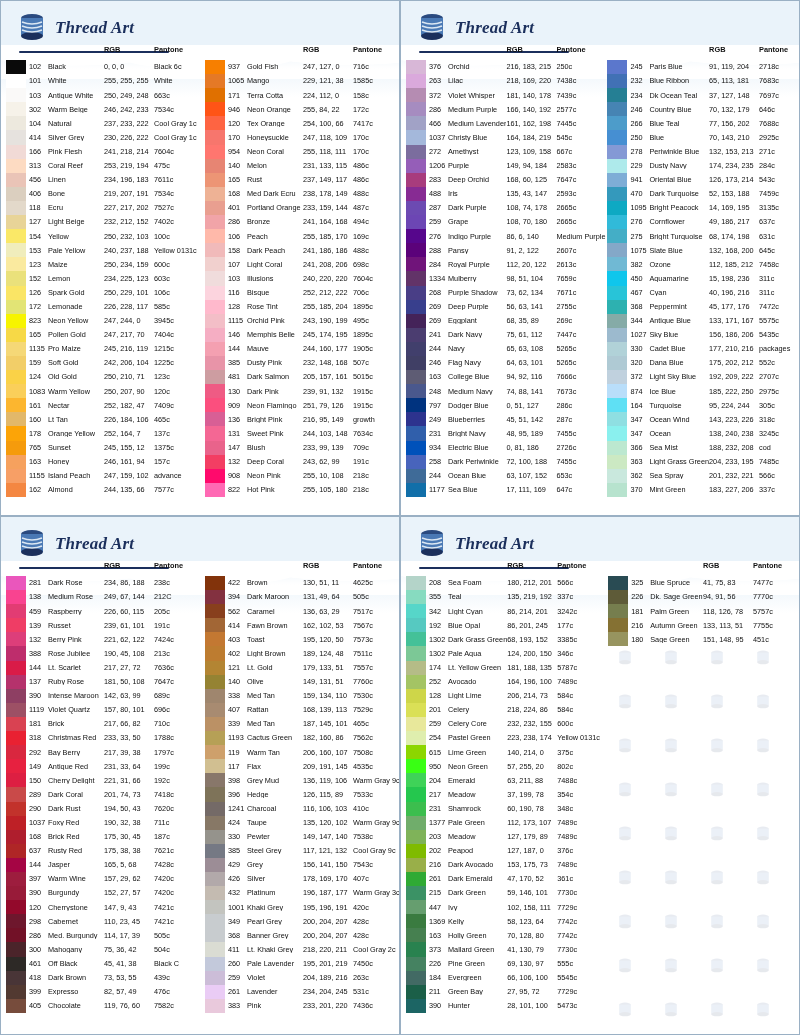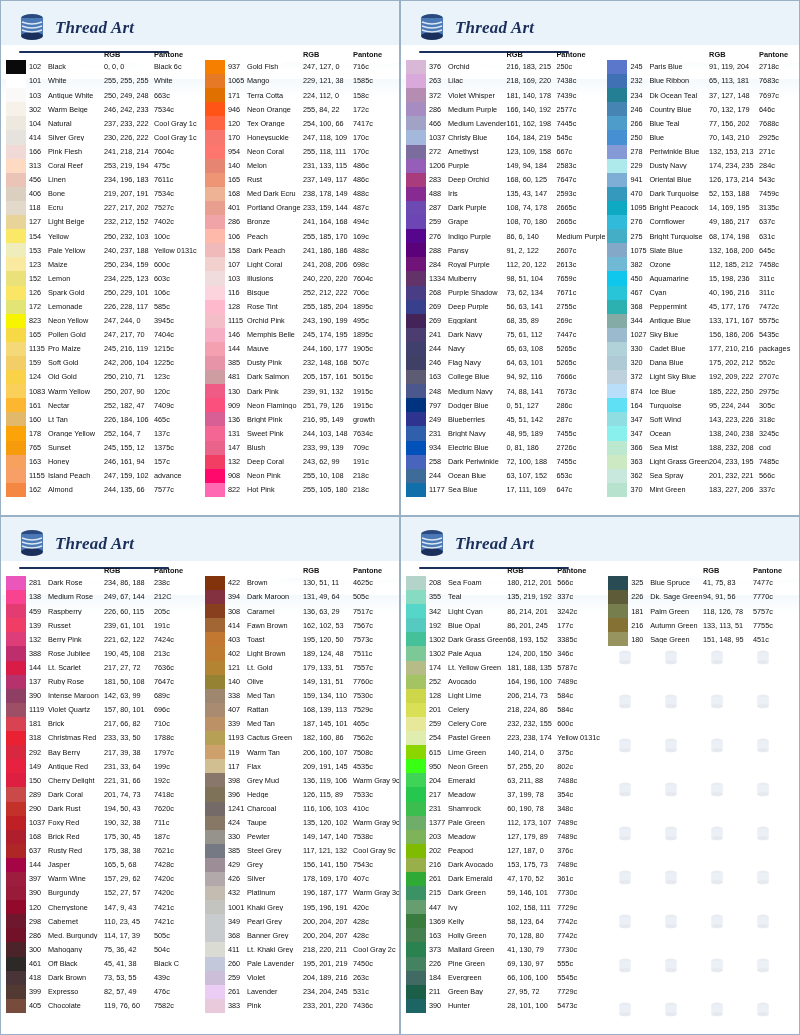--- a/index.html
+++ b/index.html
@@ -60,21 +60,20 @@
     flex:1 1 0;
     padding:0 4px 0 5px;
     box-sizing:border-box;
   }
   .hdr{
     display:flex;
     font-size:7.4px;
     font-weight:bold;
     color:#111;
     height:14px;
-    align-items:flex-end;
     padding-bottom:1px;
   }
   .hdr .h-sw{width:20px;}
   .hdr .h-code{width:20px;}
   .hdr .h-name{flex:1;}
   .hdr .h-rgb{width:50px;text-align:left;}
   .hdr .h-pan{width:42px;text-align:left;}
   .row{
     display:flex;align-items:center;
     height:14.1px;
@@ -992,21 +991,21 @@
           <div class="row">
             <span class="sw" style="background: rgb(95, 224, 244);"></span>
             <span class="code">164</span>
             <span class="nm">Turquoise</span>
             <span class="rgb">95, 224, 244</span>
             <span class="pan">305c</span>
           </div>
           <div class="row">
             <span class="sw" style="background: rgb(143, 223, 226);"></span>
             <span class="code">347</span>
-            <span class="nm">Soft Wind</span>
+            <span class="nm">Ocean Wind</span>
             <span class="rgb">143, 223, 226</span>
             <span class="pan">318c</span>
           </div>
           <div class="row">
             <span class="sw" style="background: rgb(138, 240, 238);"></span>
             <span class="code">347</span>
             <span class="nm">Ocean</span>
             <span class="rgb">138, 240, 238</span>
             <span class="pan">3245c</span>
           </div>
@@ -1300,21 +1299,21 @@
           </div>
           <div class="row">
             <span class="sw" style="background: rgb(131, 49, 64);"></span>
             <span class="code">394</span>
             <span class="nm">Dark Maroon</span>
             <span class="rgb">131, 49, 64</span>
             <span class="pan">505c</span>
           </div>
           <div class="row">
             <span class="sw" style="background: rgb(136, 63, 29);"></span>
-            <span class="code">308</span>
+            <span class="code">562</span>
             <span class="nm">Caramel</span>
             <span class="rgb">136, 63, 29</span>
             <span class="pan">7517c</span>
           </div>
           <div class="row">
             <span class="sw" style="background: rgb(162, 102, 53);"></span>
             <span class="code">414</span>
             <span class="nm">Fawn Brown</span>
             <span class="rgb">162, 102, 53</span>
             <span class="pan">7567c</span>

